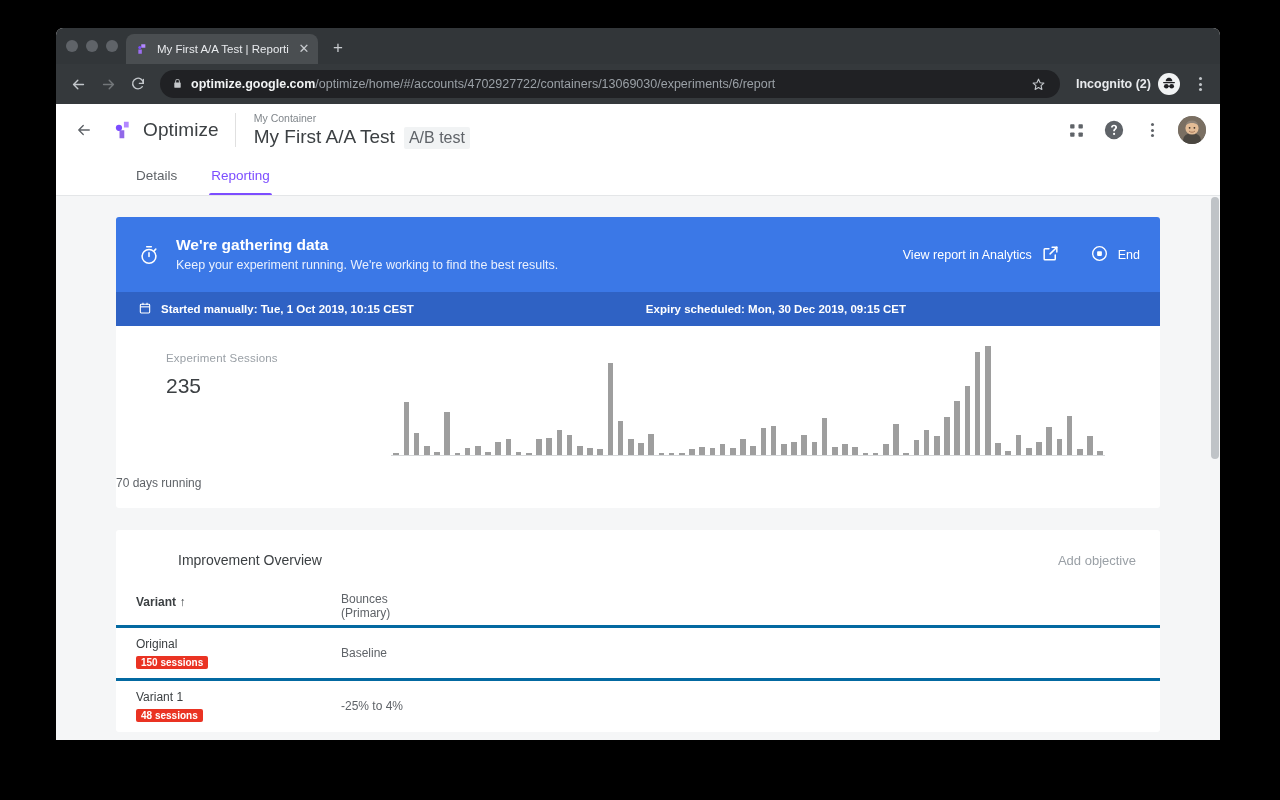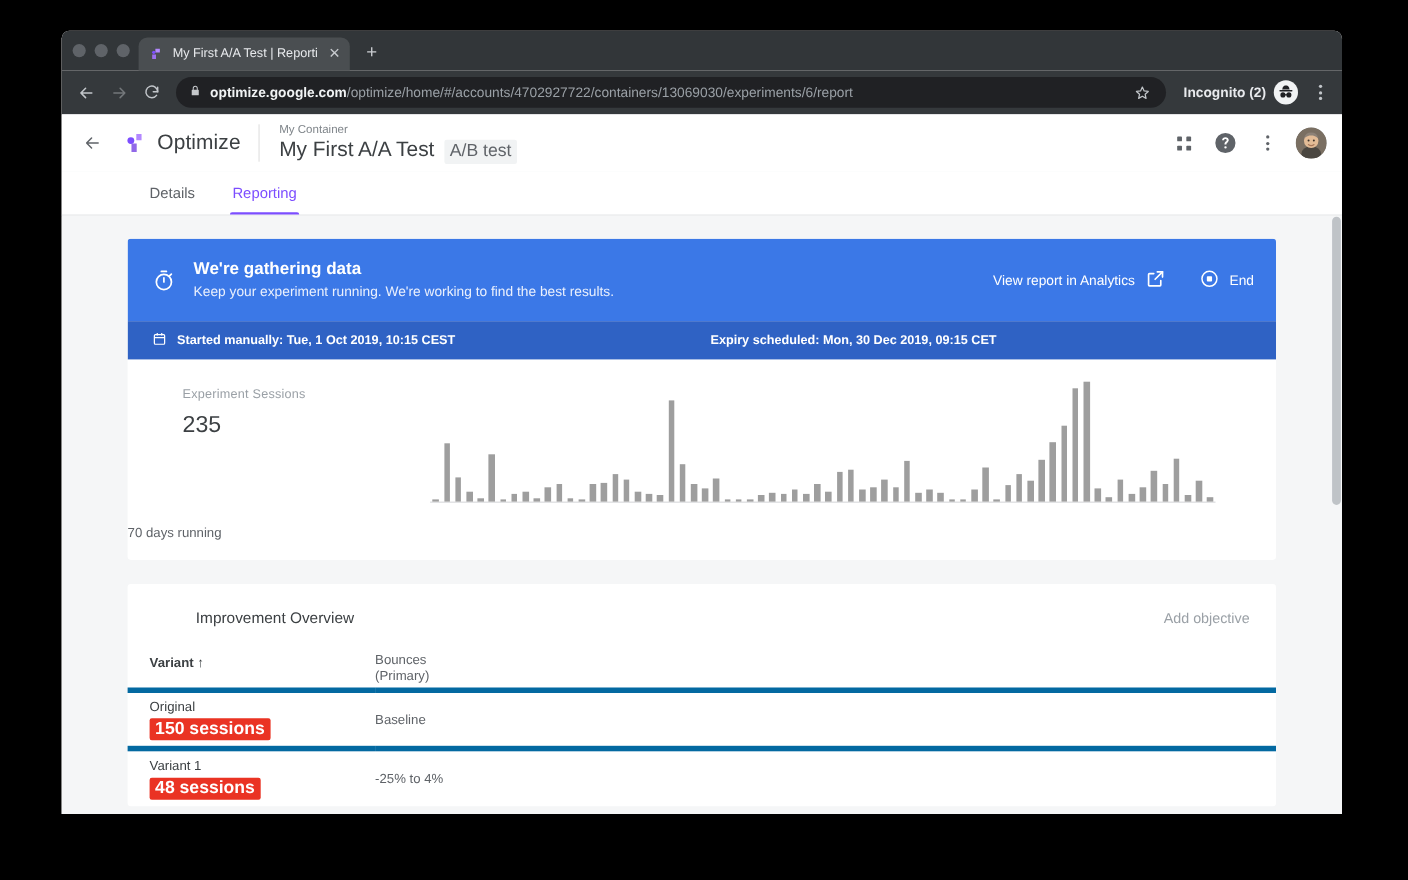--- a/index.html
+++ b/index.html
@@ -242,27 +242,27 @@
   #table { width: 100%; border-collapse: collapse; }
   #table th, #table td {
     text-align: left; padding: 0;
     vertical-align: middle;
   }
   .col-variant { width: 225px; padding-left: 20px !important; }
   #table thead th { height: 58px; padding-top: 24px !important; vertical-align: top; }
   .th-variant { font-size: 12px; color: #3c4043; font-weight: bold; }
   .th-metric { font-size: 12px; color: #3c4043; font-weight: bold; line-height: 14px; }
   .th-metric span { display: block; font-weight: normal; color: #5f6368; }
-  #table tbody tr { border-top: 5px solid #0369a1; }
+  #table tbody tr { border-top: 3px solid #0369a1; }
   #table tbody td { height: 53px; }
   .variant-name { font-size: 12px; color: #3c4043; line-height: 16px; }
   .sessions-badge {
     display: inline-block; margin-top: 3px;
     background: #ea3323; color: #fff;
-    font-size: 16px; font-weight: bold;
+    font-size: 10px; font-weight: bold;
     padding: 1px 5px; border-radius: 2px;
   }
   .metric-cell { font-size: 12px; color: #5f6368; }
 
   
   #page-scrollbar {
     position: absolute; top: 93px; right: 0; width: 11px; bottom: 0;
     background: transparent;
   }
   #page-scrollbar-thumb {

